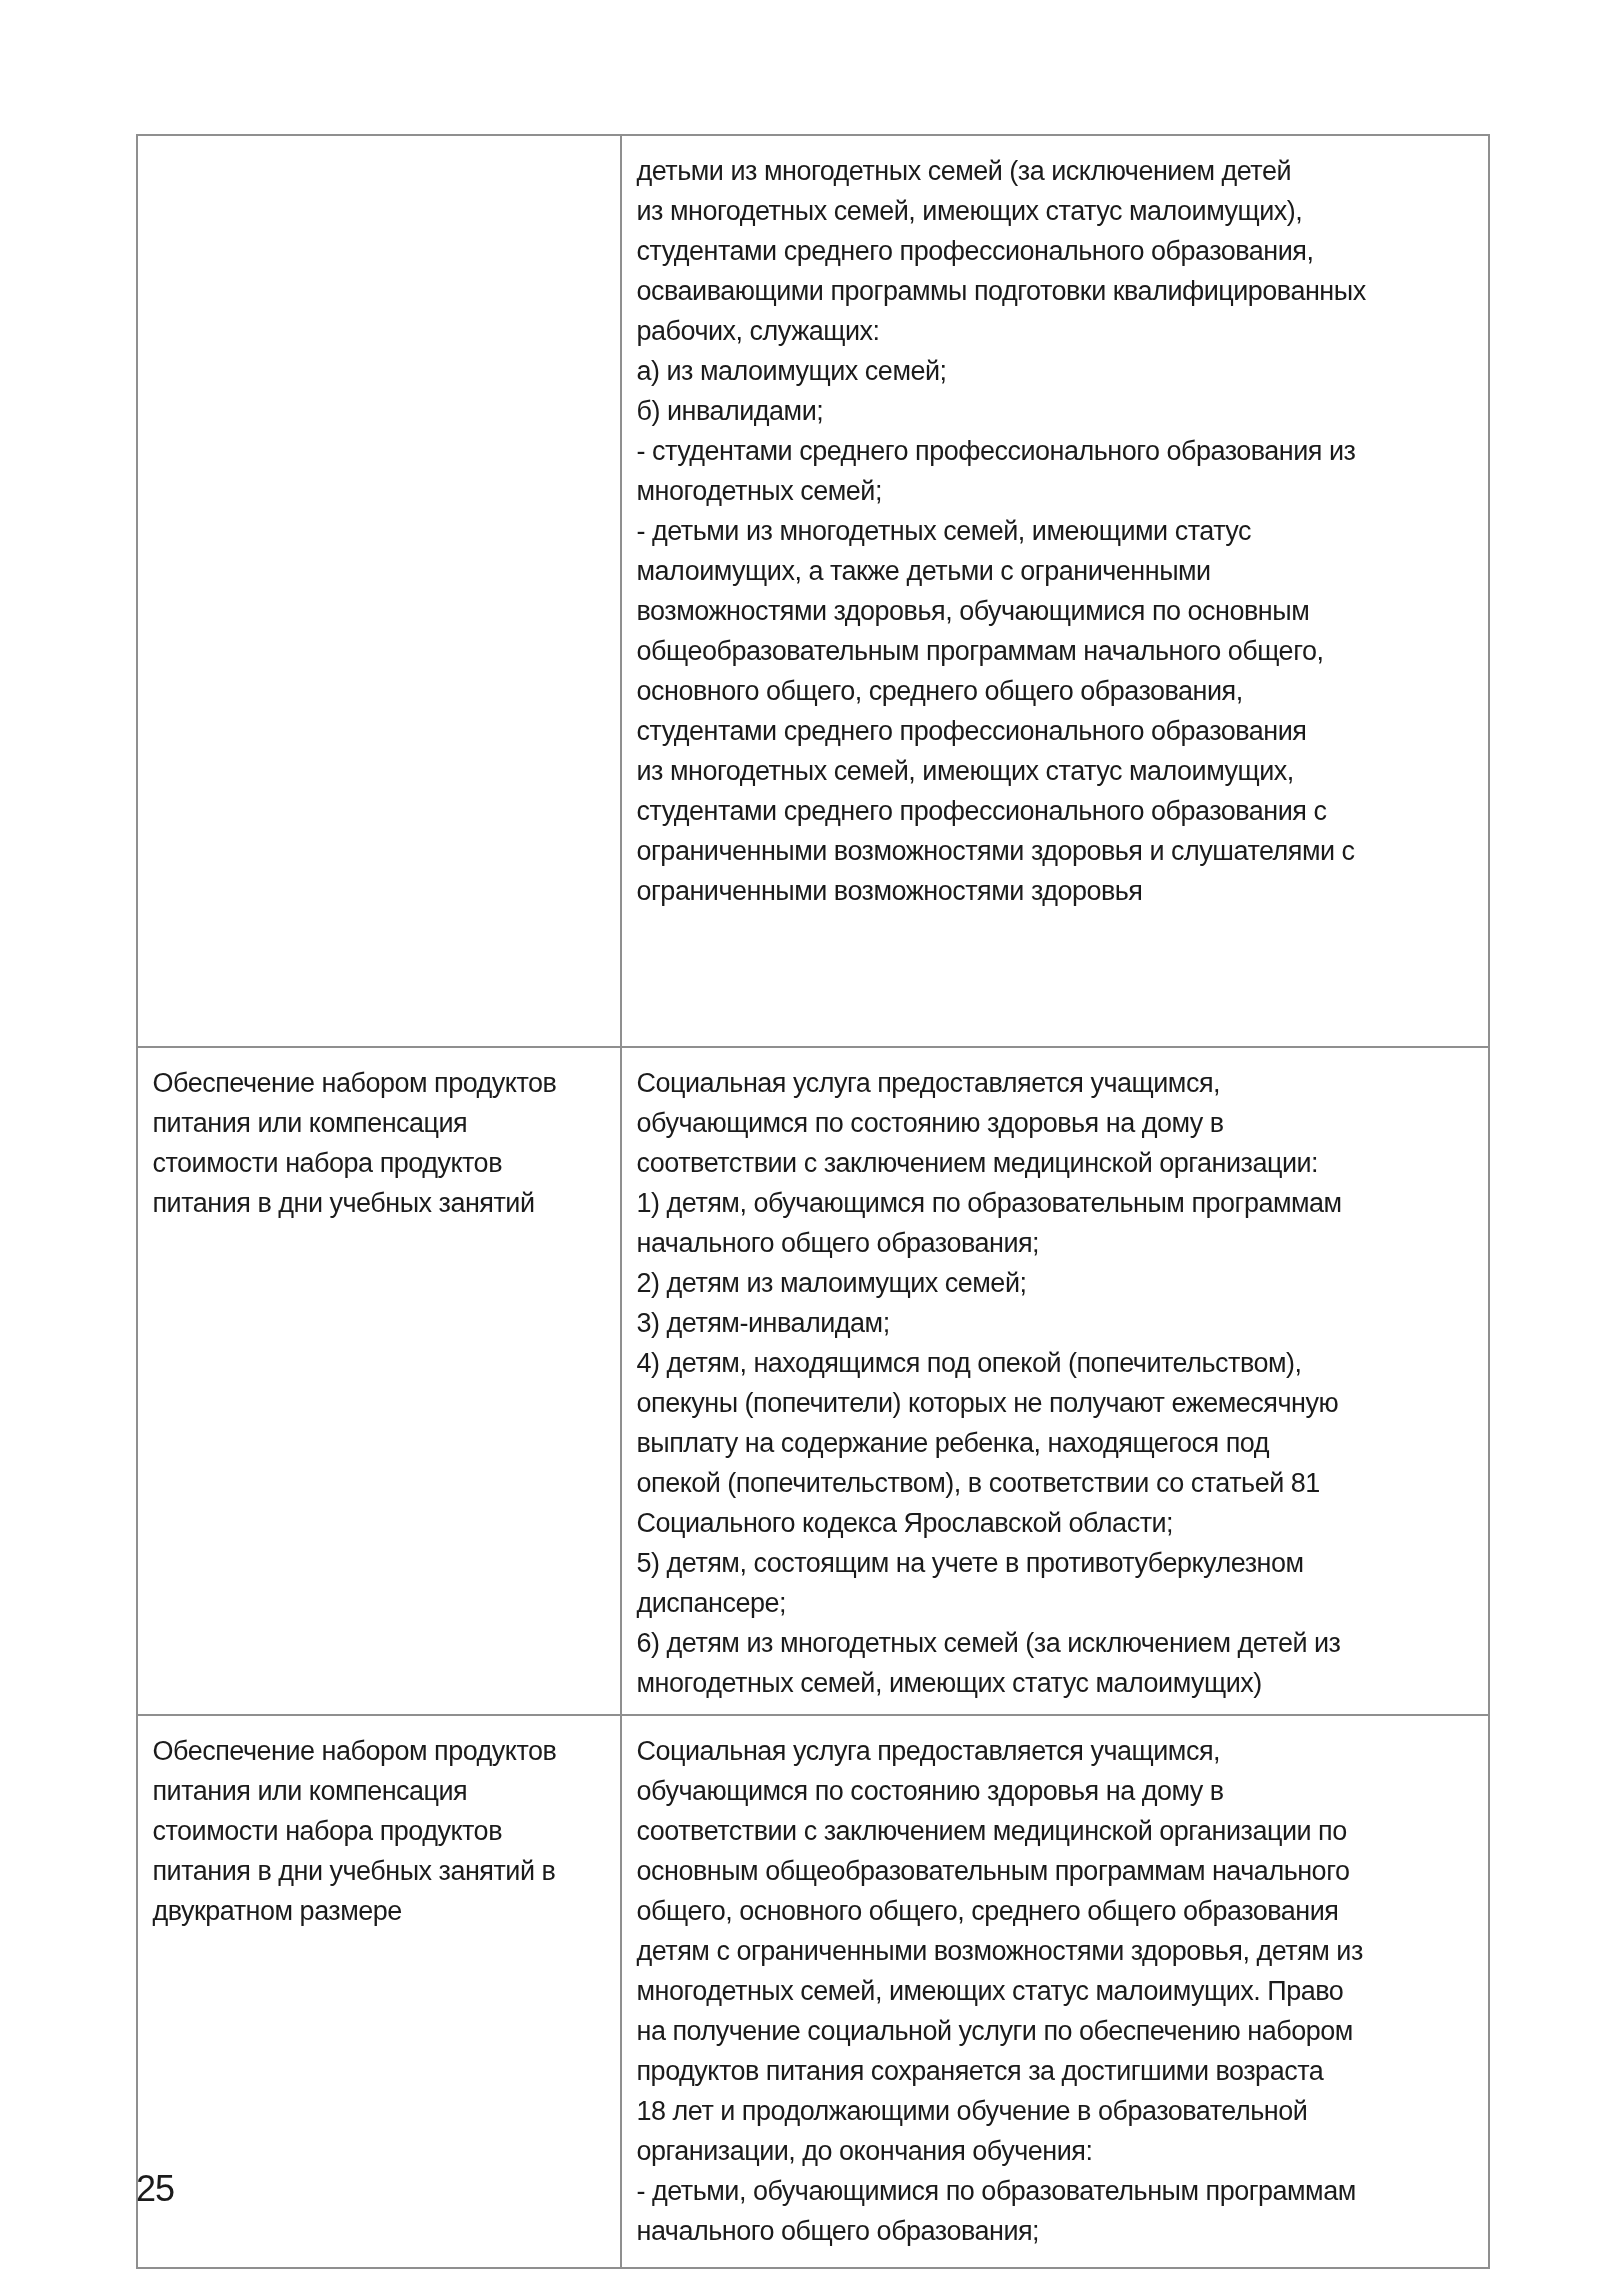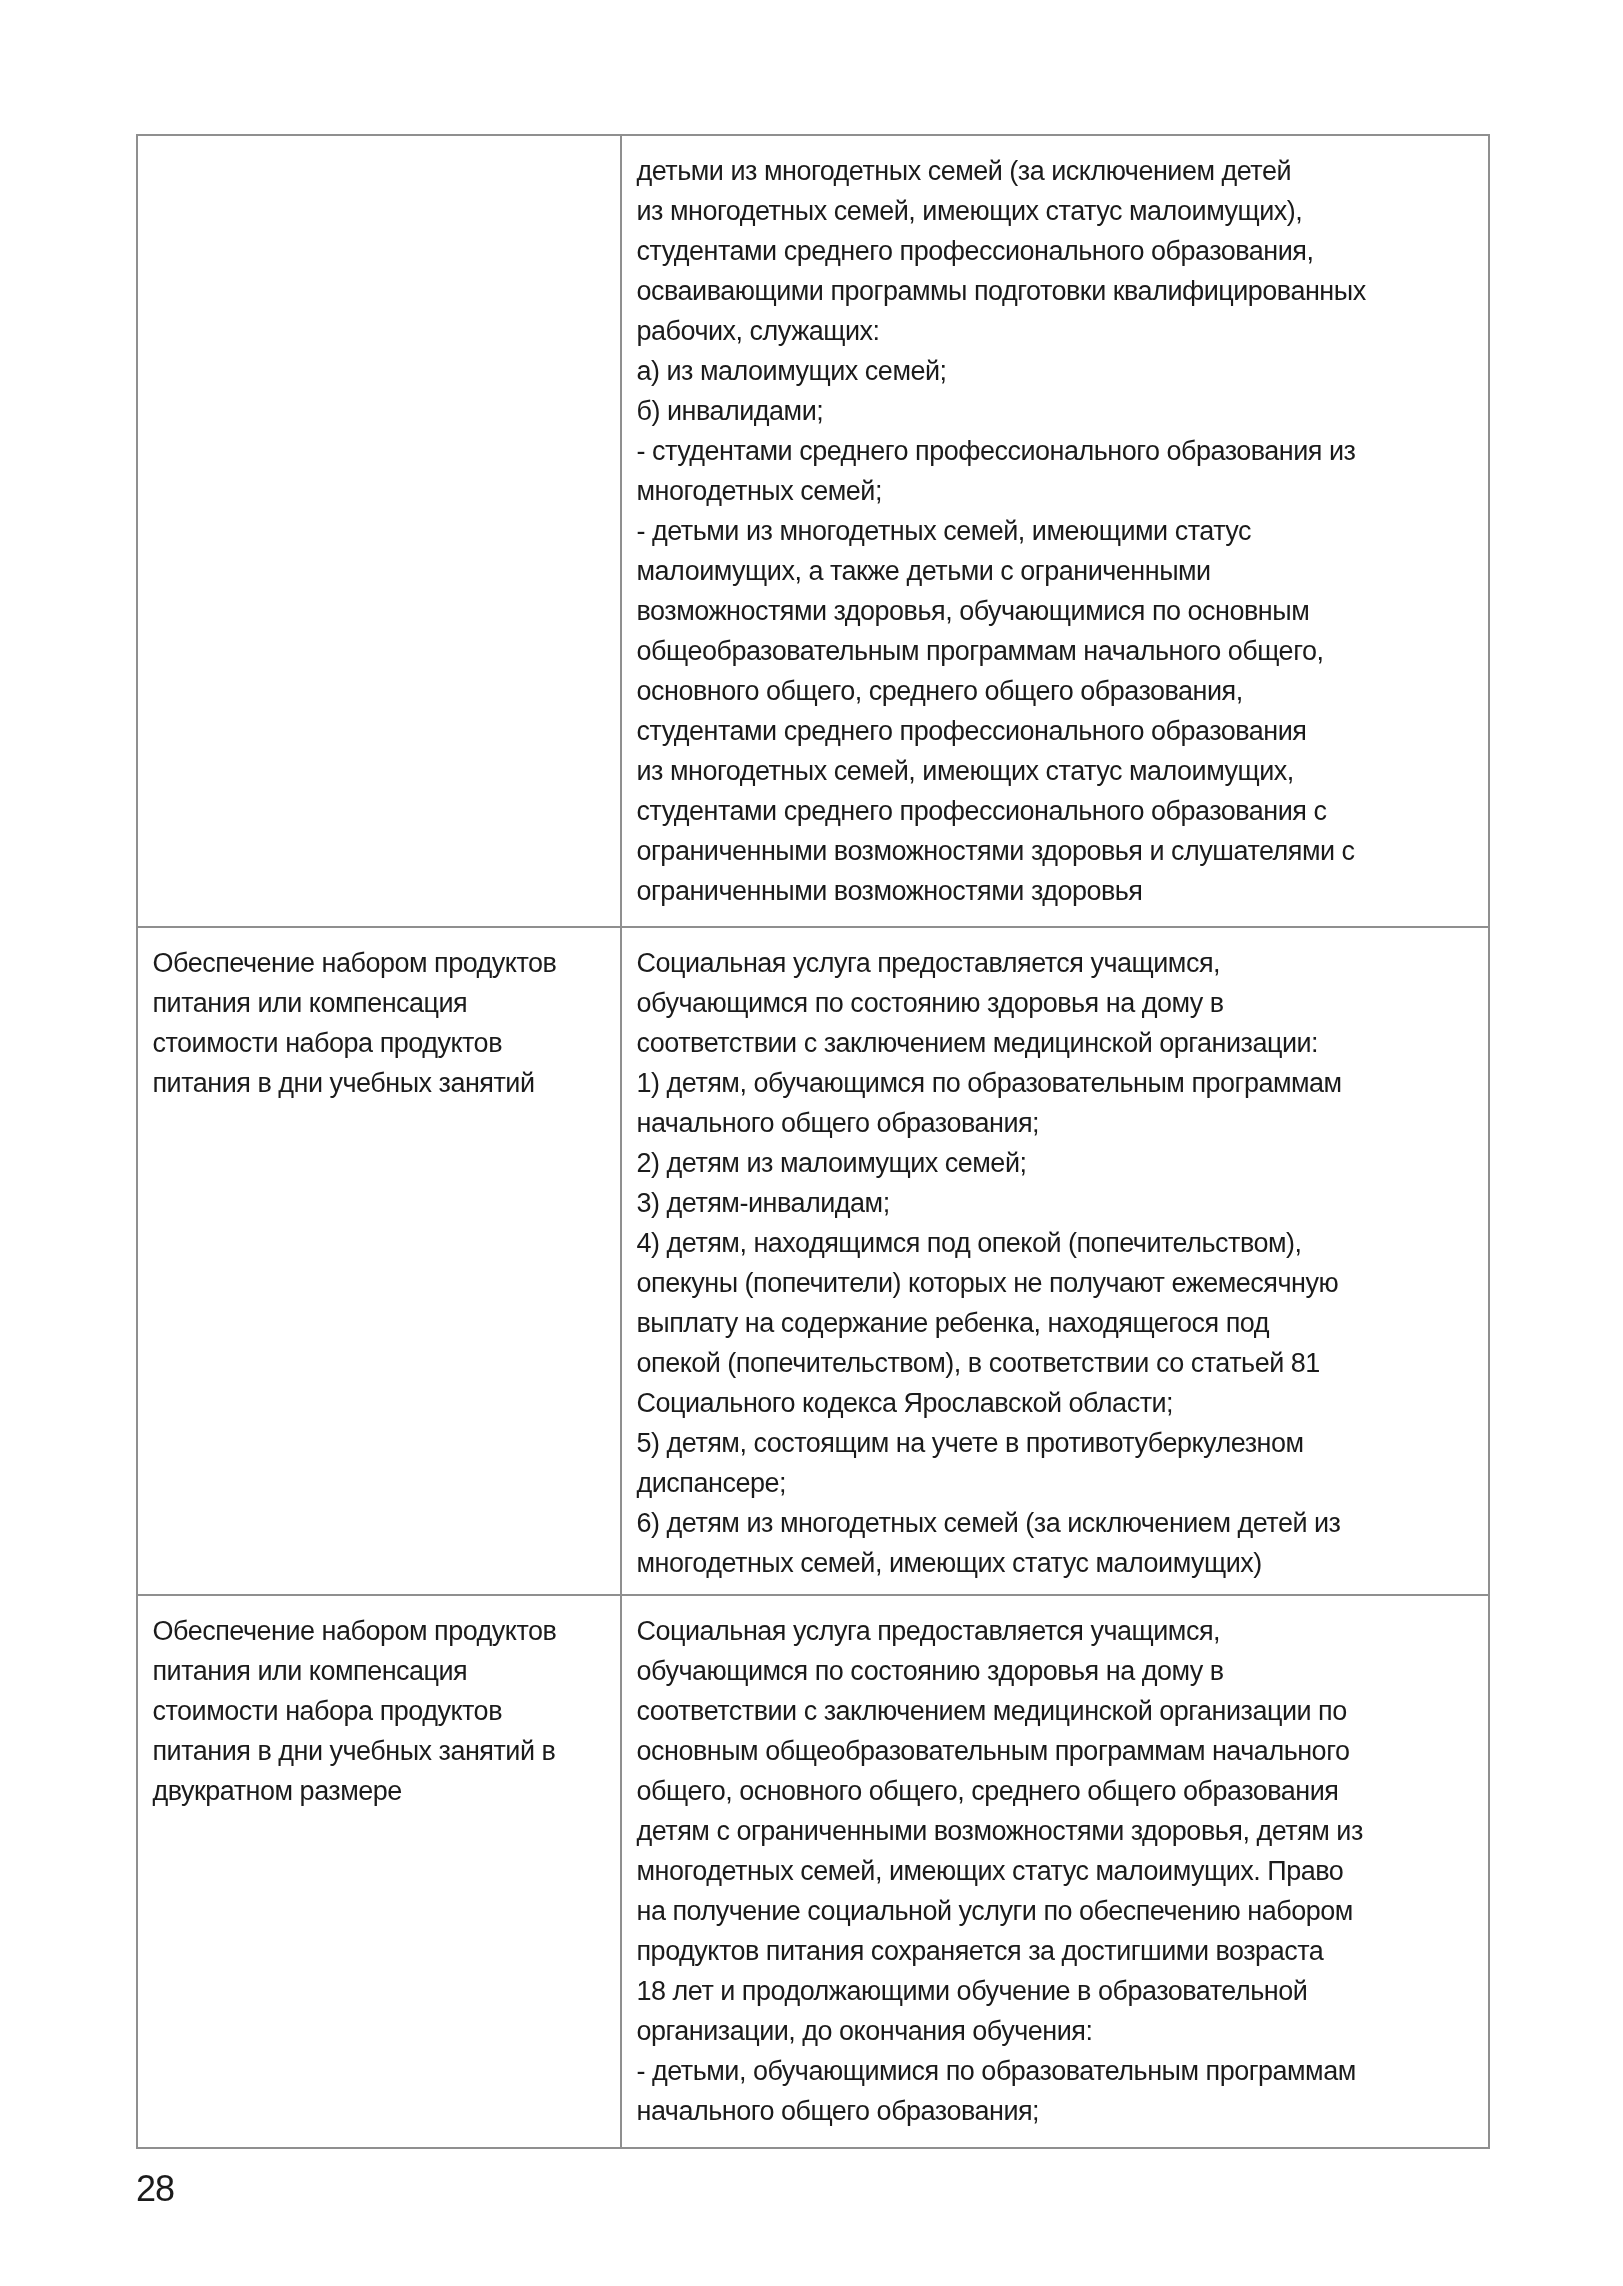--- a/index.html
+++ b/index.html
@@ -28,21 +28,21 @@
   .doc-table td {
     border: 2.7px solid #8f8f8f;
     vertical-align: top;
     padding: 15.4px 14.5px 9px 14.5px;
     font-size: 27px;
     line-height: 40px;
     letter-spacing: -0.5px;
     white-space: pre-line;
     overflow: hidden;
   }
-  tr.row-1 { height: 792px; }
+  tr.row-1 { height: 912px; }
   tr.row-2 { height: 668px; }
   tr.row-3 { height: 553px; }
   .page-number {
     position: absolute;
     left: 136px;
     top: 2169px;
     font-size: 36px;
     line-height: 40px;
     letter-spacing: -0.9px;
     color: #1b1b1b;
@@ -119,16 +119,16 @@
 на получение социальной услуги по обеспечению набором
 продуктов питания сохраняется за достигшими возраста
 18 лет и продолжающими обучение в образовательной
 организации, до окончания обучения:
 - детьми, обучающимися по образовательным программам
 начального общего образования;</td>
       </tr>
     </tbody>
   </table>
 
-  <div class="page-number">28</div>
+  <div class="page-number">25</div>
 
 </div>
 
 
 </body></html>

